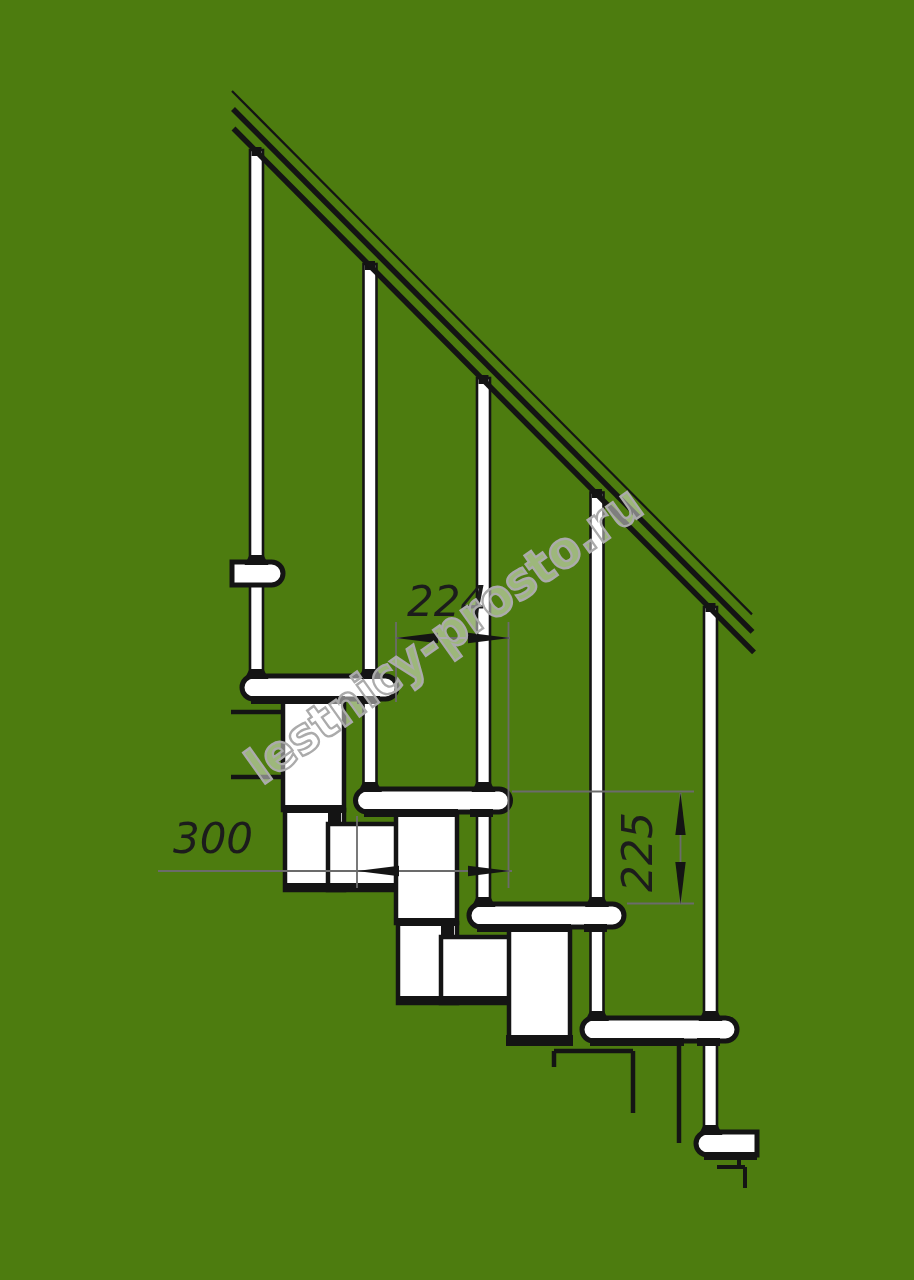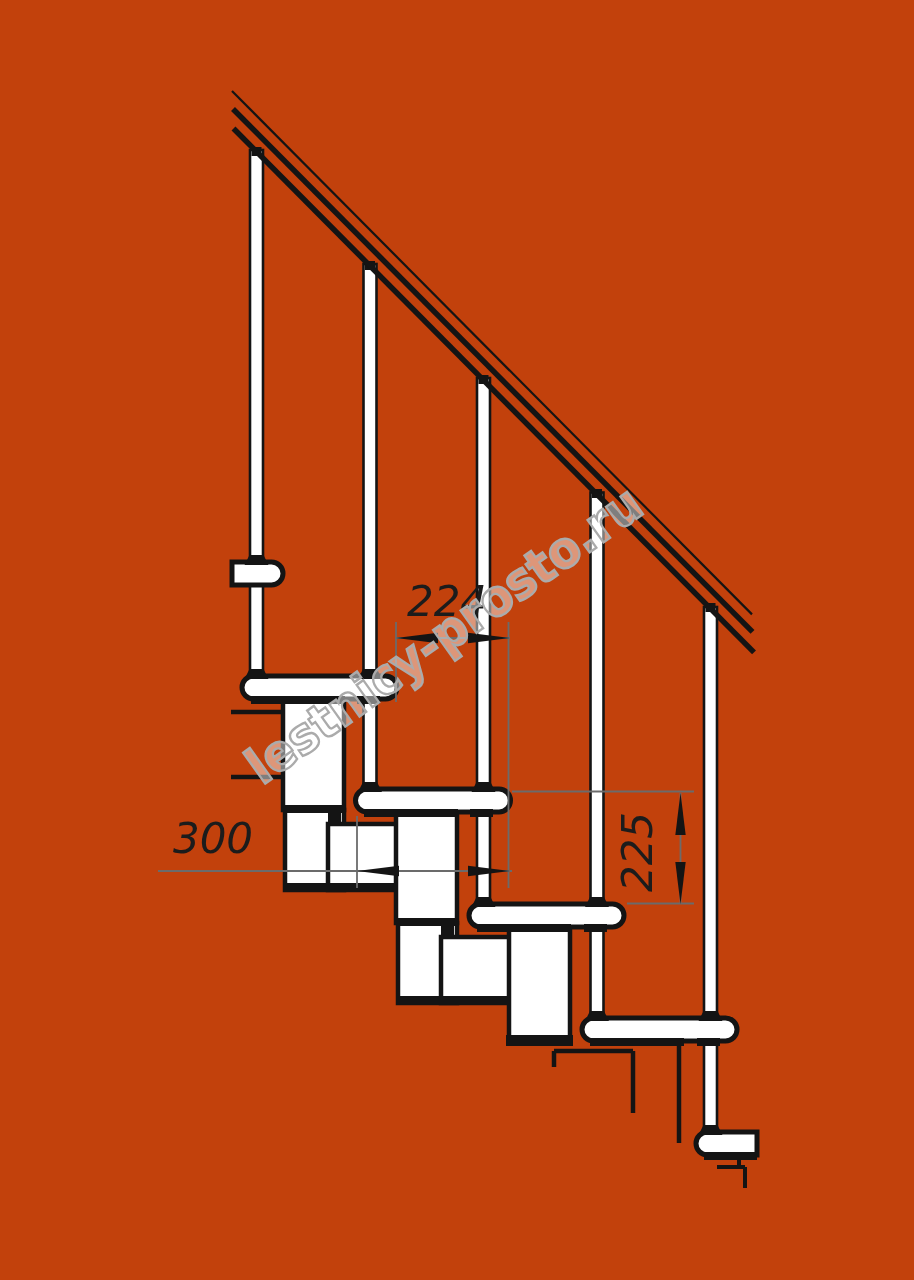--- a/index.html
+++ b/index.html
@@ -1,16 +1,16 @@
 <!DOCTYPE html>
 <html><head>
 <meta charset="utf-8">
 <style>
   html,body{margin:0;padding:0;background:#ffffff;}
-  .stage{width:914px;height:1280px;position:relative;background:#c2410c;overflow:hidden;}
+  .stage{width:914px;height:1280px;position:relative;background:#4d7c0f;overflow:hidden;}
   svg{display:block;}
   .dim-text{font-family:"DejaVu Sans", sans-serif;font-style:italic;font-size:42px;fill:#1c1c1c;}
   .wm{font-family:"DejaVu Sans", sans-serif;font-weight:bold;font-size:50px;
       fill:rgba(255,255,255,0.45);stroke:#ababab;stroke-width:2.4px;}
 </style>
 </head>
 <body>
 
 <div class="stage">
 <svg width="914" height="1280" viewBox="0 0 914 1280">

